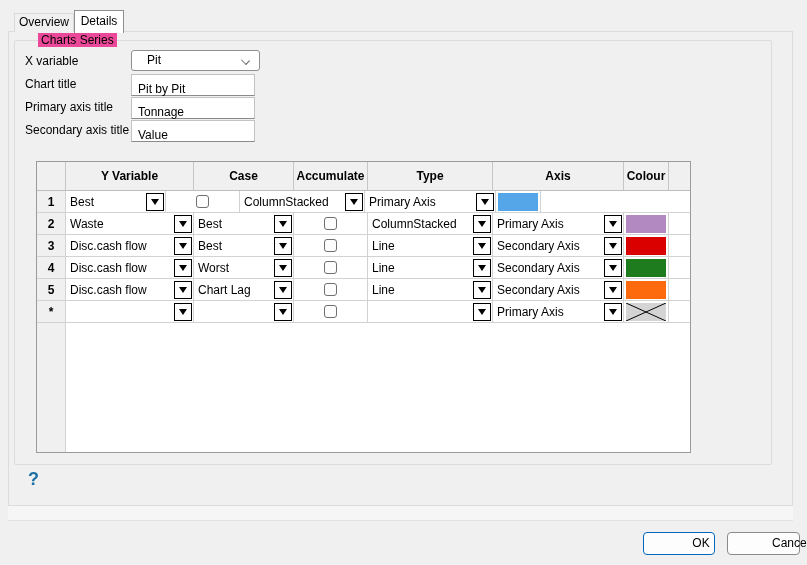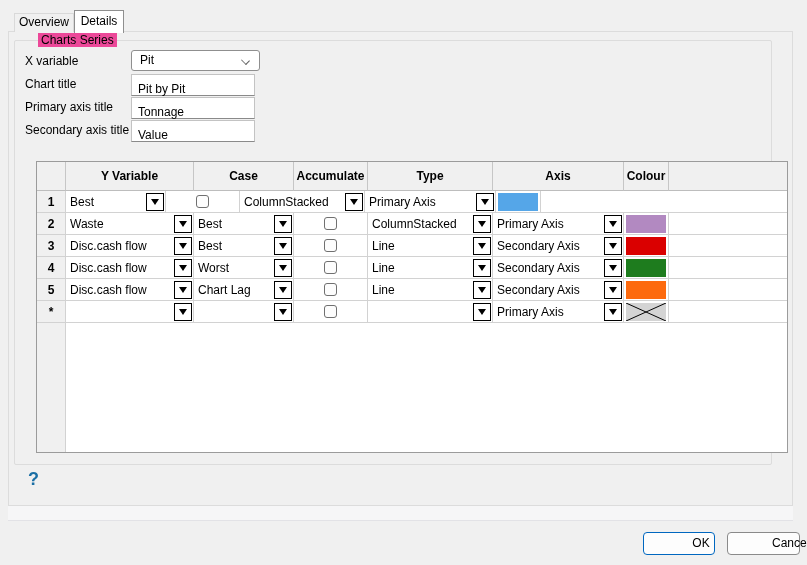--- a/index.html
+++ b/index.html
@@ -19,29 +19,29 @@
     background:#f0f0f0;border:1px solid #dcdcdc;box-sizing:border-box;z-index:0;}
   .bottom-strip{position:absolute;left:8px;top:506px;width:785px;height:14px;
     background:#f6f6f7;border-bottom:1px solid #e2e2e6;}
   .groupbox{position:absolute;left:14px;top:40px;width:758px;height:425px;
     border:1px solid #dcdcdc;border-radius:2px;box-sizing:border-box;}
   .groupbox-label{position:absolute;left:7px;top:-8px;background:#ec4899;padding:0 3px;margin-left:16px;}
   
   .flabel{position:absolute;left:25px;height:14px;line-height:14px;white-space:nowrap;}
   .combo{position:absolute;left:131px;top:50px;width:129px;height:21px;box-sizing:border-box;
     background:#fff;border:1px solid #8f8f8f;border-radius:3px;line-height:19px;
-    padding-left:8px;cursor:default;}
+    padding-left:15px;cursor:default;}
   .chev{position:absolute;right:10px;top:6px;width:7px;height:7px;box-sizing:border-box;
     border-right:1px solid #5f5f5f;border-bottom:1px solid #5f5f5f;
     transform:rotate(45deg) scaleY(0.8);}
   .tbox{position:absolute;left:131px;width:124px;height:22px;box-sizing:border-box;
     background:#fff;border:1px solid #c3c3c3;border-bottom:1px solid #8a8a8a;
     line-height:20px;padding:4px 6px;white-space:nowrap;}
   
-  .grid{position:absolute;left:36px;top:161px;width:752px;height:292px;box-sizing:border-box;
+  .grid{position:absolute;left:36px;top:161px;width:655px;height:292px;box-sizing:border-box;
     border:1px solid #9b9b9b;background:#c2410c;display:flex;flex-direction:column;justify-content:flex-end;}
   .ghead{display:flex;height:29px;flex:none;background:#f0f0f0;font-weight:bold;}
   .grow{display:flex;height:22px;flex:none;background:#fff;}
   .c{box-sizing:border-box;display:flex;align-items:center;
     border-right:1px solid #d2d2d2;border-bottom:1px solid #d2d2d2;overflow:hidden;}
   .ghead .c{justify-content:center;border-right-color:#c6c6c6;border-bottom-color:#bdbdbd;}
   .c.rowhdr{width:29px;background:#f0f0f0;justify-content:center;font-weight:bold;}
   .c.yvar{width:128px}.c.case{width:100px}
   .c.acc{width:74px;justify-content:center;}
   .c.type{width:125px}.c.axis{width:131px}.c.colour{width:45px}

